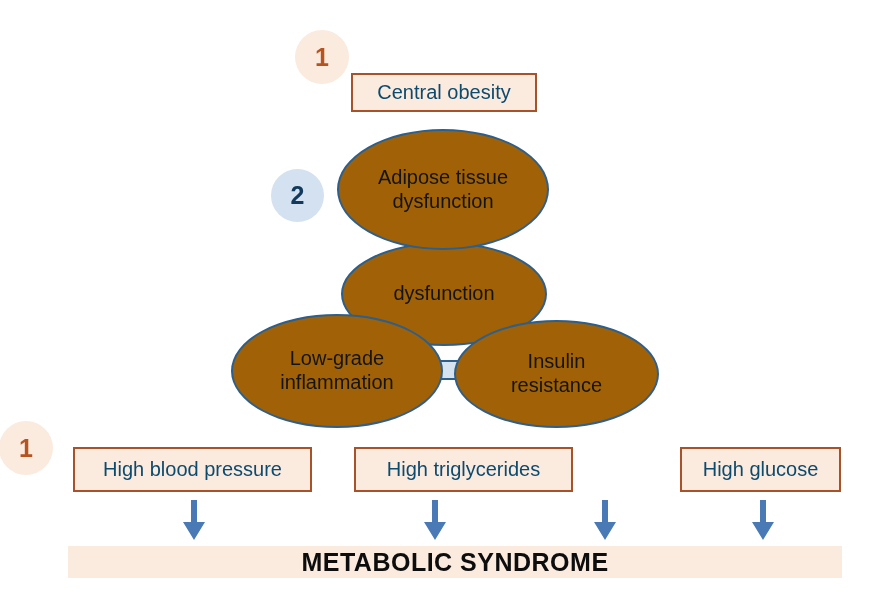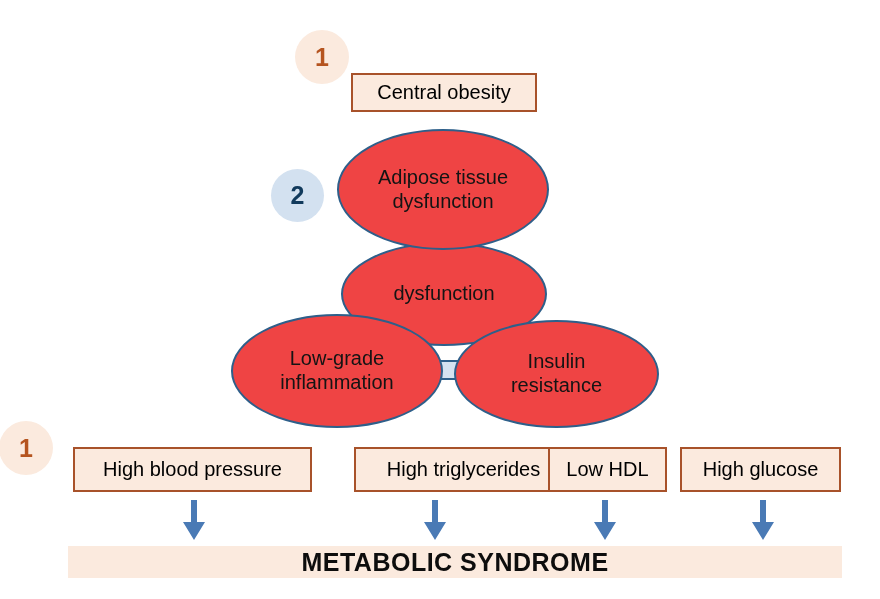--- a/index.html
+++ b/index.html
@@ -40,30 +40,30 @@
 
   
   .crit-box {
     position: absolute;
     box-sizing: border-box;
     background: #fbeade;
     border: 2.5px solid #a8522a;
     display: flex;
     align-items: center;
     justify-content: center;
-    color: #000000;
+    color: #0c4a6e;
     font-size: 20px;
     white-space: nowrap;
   }
 
   
   .ellipse {
     position: absolute;
     box-sizing: border-box;
-    background: #ef4444;
+    background: #a16207;
     border: 2.6px solid #2e5f8a;
     border-radius: 50%;
     display: flex;
     align-items: center;
     justify-content: center;
     text-align: center;
     color: #141414;
     font-size: 20px;
     line-height: 1.18;
   }
@@ -147,23 +147,20 @@
   </div>
 
   <div class="crit-box" style="left:73px; top:447px; width:239px; height:45px;">
     <span>High blood pressure</span>
   </div>
 
   <div class="crit-box" style="left:326px; top:447px; width:219px; height:45px;margin-left:28px;">
     <span>High triglycerides</span>
   </div>
 
-  <div class="crit-box" style="left:548px; top:447px; width:119px; height:45px;">
-    <span>Low HDL</span>
-  </div>
 
   <div class="crit-box" style="left:680px; top:447px; width:161px; height:45px;text-align:center;">
     <span>High glucose</span>
   </div>
 
   <svg class="arrow" style="left:181px; top:500px;" width="26" height="42" viewBox="0 0 26 42">
     <path d="M10 0 H16 V22 H24 L13 40 L2 22 H10 Z" fill="#4a7ab5"></path>
   </svg>
 
   <svg class="arrow" style="left:422px; top:500px;" width="26" height="42" viewBox="0 0 26 42">

